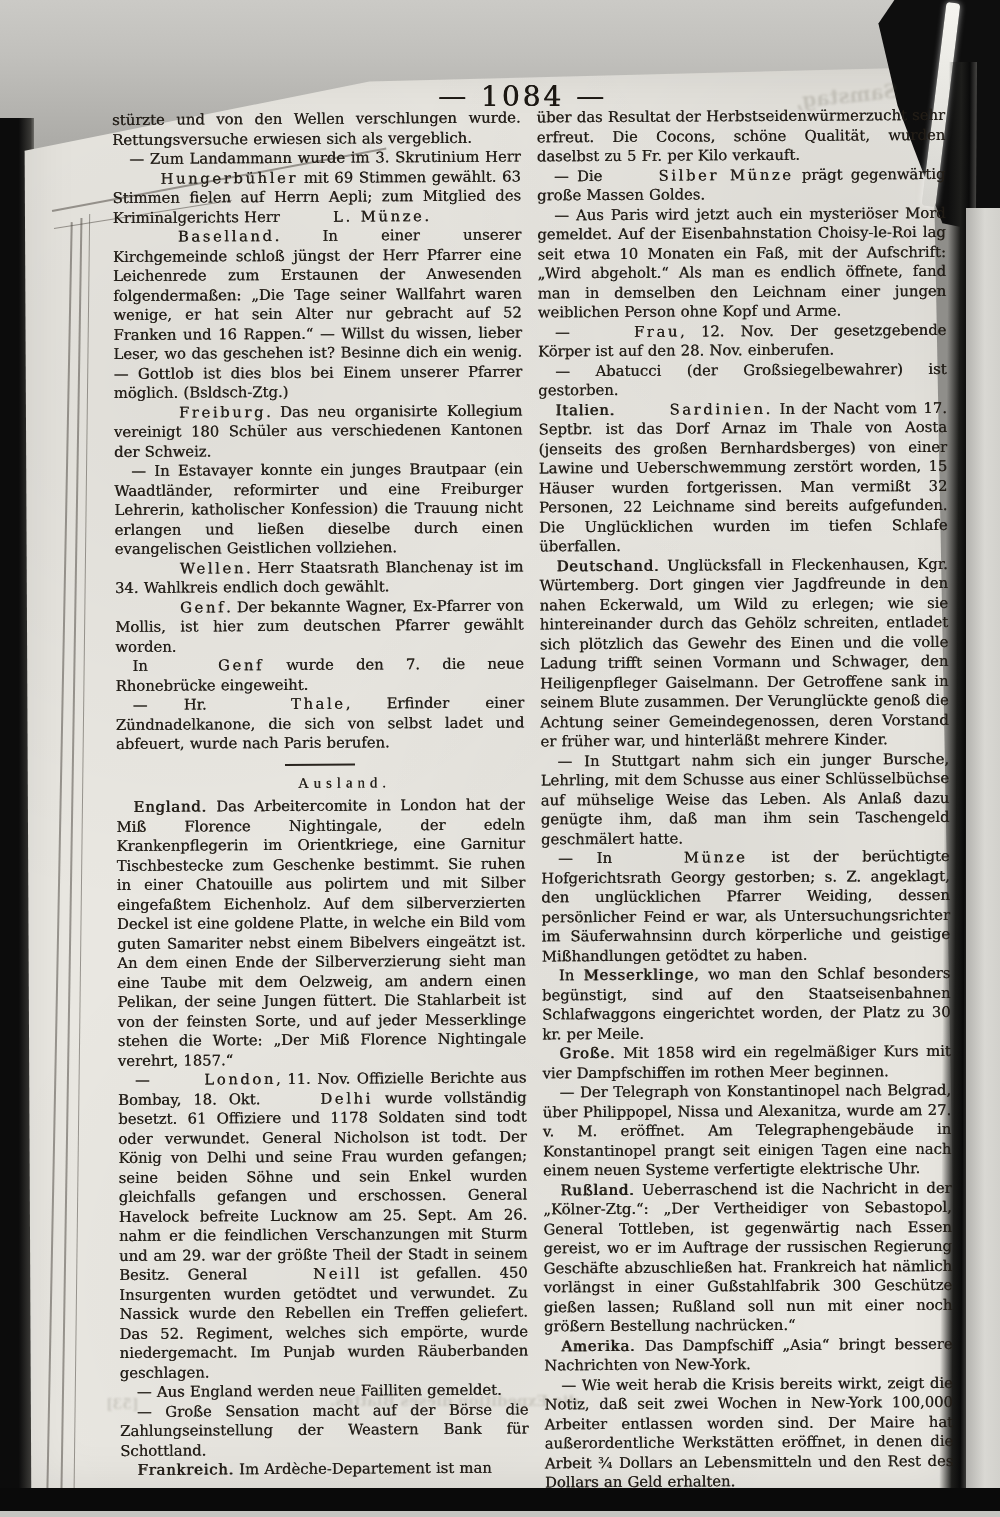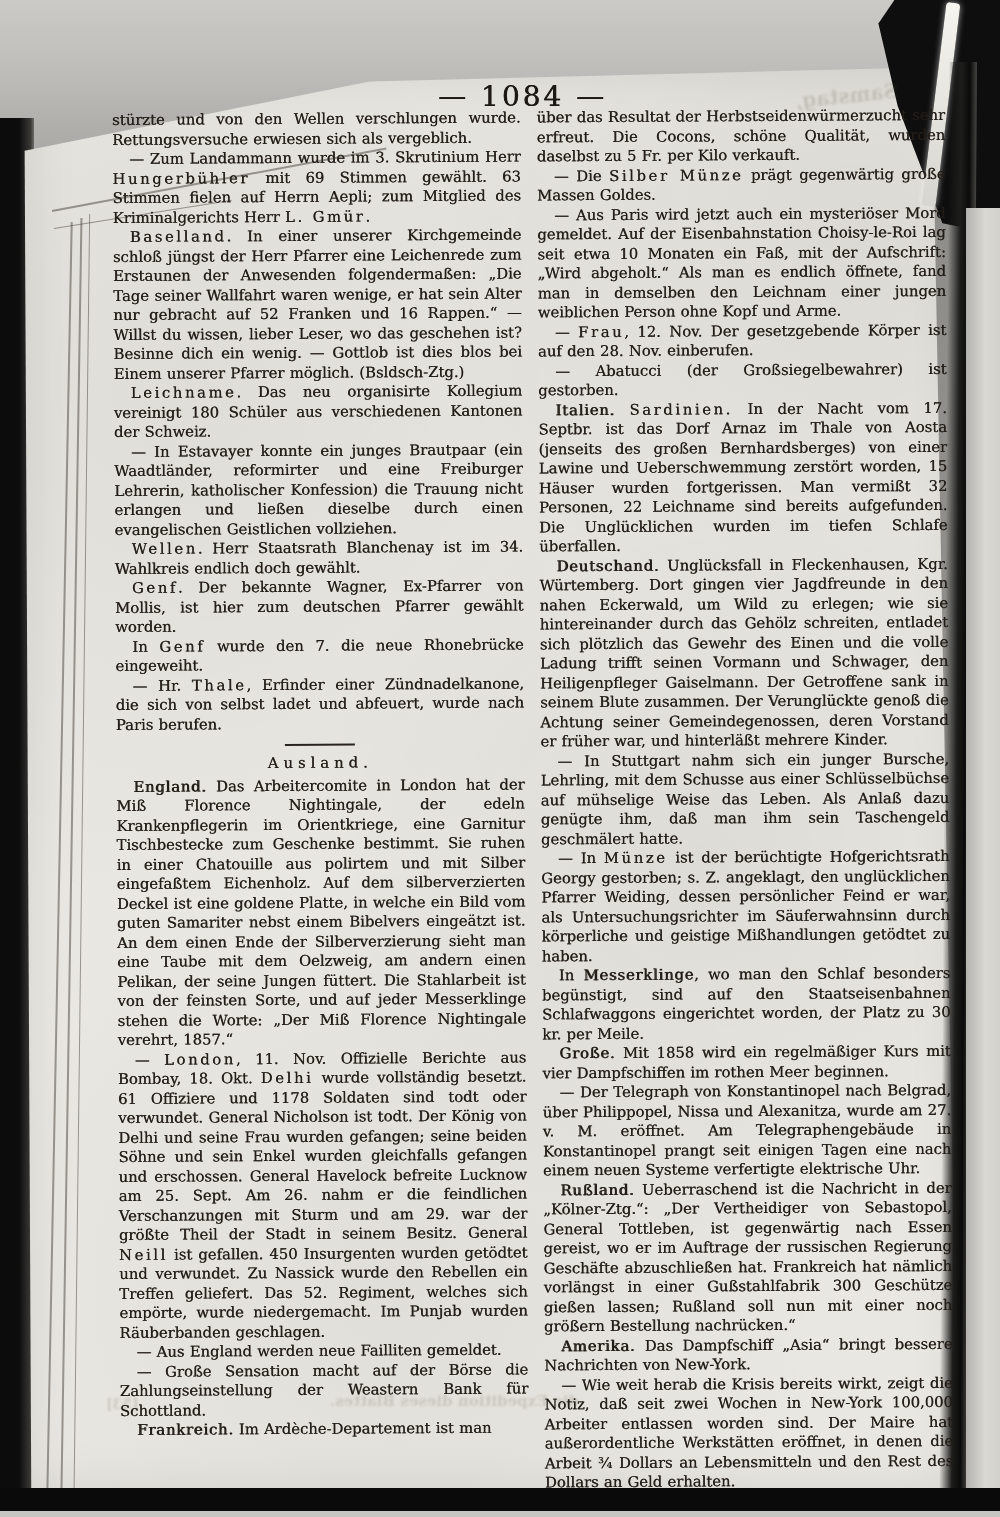--- a/index.html
+++ b/index.html
@@ -47,23 +47,23 @@
   .pagenum{position:absolute;left:100px;top:80px;width:845px;text-align:center;
     font-size:28px;font-weight:normal;letter-spacing:3px;color:#1c1813;
     text-shadow:.5px 0 0 currentColor;}
   .cols{position:absolute;left:112px;top:110px;width:833px;display:flex;gap:16px;
     transform:rotate(-0.35deg);transform-origin:top left;}
   .col{flex:1;font-size:14.8px;line-height:19.5px;text-align:justify;color:#221d17;
     text-shadow:.35px 0 0 rgba(34,29,23,.85);word-spacing:.5px;}
   .col p{margin:0;text-indent:17px;}
   .col p.cont{text-indent:0;}
   .ld{font-weight:normal;letter-spacing:.8px;text-shadow:.8px 0 0 currentColor;}
-  .sp{letter-spacing:2.6px;}
+  .sp{letter-spacing:2.6px;margin-left:48px;}
   .heading{text-align:center;margin:7px 0 3px;}
-  .heading .sp{letter-spacing:5px;}
+  .heading .sp{letter-spacing:5px;font-family:Liberation Serif, serif;}
   .rule{width:70px;height:2px;background:#29241e;margin:11px auto 7px;}
 
   
   .ghost{position:absolute;color:#55503f;font-weight:bold;opacity:.18;
     filter:blur(1.1px);transform:scaleX(-1);}
   .g-top{left:795px;top:84px;font-size:20px;transform:scaleX(-1) rotate(6deg);opacity:.2;}
   .g-bc{left:330px;top:1392px;font-size:15px;}
   .g-bl{left:106px;top:1396px;font-size:14px;}
 </style>
 </head>
@@ -83,23 +83,23 @@
 <div class="corner-dark"></div>
 <div class="fold-highlight"></div>
 <div class="gutter"></div>
 <div class="next-page"></div>
 
 <div class="pagenum">— 1084 —</div>
 
 <div class="cols">
   <div class="col">
       <p class="cont"><span class="t">stürzte und von den Wellen verschlungen wurde. Rettungsversuche erwiesen sich als vergeblich.</span></p>
-      <p><span class="t">— Zum Landammann wurde im 3. Skrutinium Herr </span><span class="sp">Hungerbühler</span><span class="t"> mit 69 Stimmen gewählt. 63 Stimmen fielen auf Herrn Aepli; zum Mitglied des Kriminalgerichts Herr </span><span class="sp">L. Gmür</span><span class="t">.</span></p>
+      <p><span class="t">— Zum Landammann wurde im 3. Skrutinium Herr </span><span class="sp">Hungerbühler</span><span class="t"> mit 69 Stimmen gewählt. 63 Stimmen fielen auf Herrn Aepli; zum Mitglied des Kriminalgerichts Herr </span><span class="sp">L. Münze</span><span class="t">.</span></p>
       <p><span class="sp">Baselland</span><span class="t">. In einer unserer Kirchgemeinde schloß jüngst der Herr Pfarrer eine Leichenrede zum Erstaunen der Anwesenden folgendermaßen: „Die Tage seiner Wallfahrt waren wenige, er hat sein Alter nur gebracht auf 52 Franken und 16 Rappen.“ — Willst du wissen, lieber Leser, wo das geschehen ist? Besinne dich ein wenig. — Gottlob ist dies blos bei Einem unserer Pfarrer möglich. (Bsldsch-Ztg.)</span></p>
-      <p><span class="sp">Leichname</span><span class="t">. Das neu organisirte Kollegium vereinigt 180 Schüler aus verschiedenen Kantonen der Schweiz.</span></p>
+      <p><span class="sp">Freiburg</span><span class="t">. Das neu organisirte Kollegium vereinigt 180 Schüler aus verschiedenen Kantonen der Schweiz.</span></p>
       <p><span class="t">— In Estavayer konnte ein junges Brautpaar (ein Waadtländer, reformirter und eine Freiburger Lehrerin, katholischer Konfession) die Trauung nicht erlangen und ließen dieselbe durch einen evangelischen Geistlichen vollziehen.</span></p>
       <p><span class="sp">Wellen</span><span class="t">. Herr Staatsrath Blanchenay ist im 34. Wahlkreis endlich doch gewählt.</span></p>
       <p><span class="sp">Genf</span><span class="t">. Der bekannte Wagner, Ex-Pfarrer von Mollis, ist hier zum deutschen Pfarrer gewählt worden.</span></p>
       <p><span class="t">In </span><span class="sp">Genf</span><span class="t"> wurde den 7. die neue Rhonebrücke eingeweiht.</span></p>
       <p><span class="t">— Hr. </span><span class="sp">Thale</span><span class="t">, Erfinder einer Zündnadelkanone, die sich von selbst ladet und abfeuert, wurde nach Paris berufen.</span></p>
       <div class="rule"></div>
       <div class="heading"><span class="sp">Ausland.</span></div>
       <p><span class="ld">England.</span><span class="t"> Das Arbeitercomite in London hat der Miß Florence Nightingale, der edeln Krankenpflegerin im Orientkriege, eine Garnitur Tischbestecke zum Geschenke bestimmt. Sie ruhen in einer Chatouille aus polirtem und mit Silber eingefaßtem Eichenholz. Auf dem silberverzierten Deckel ist eine goldene Platte, in welche ein Bild vom guten Samariter nebst einem Bibelvers eingeätzt ist. An dem einen Ende der Silberverzierung sieht man eine Taube mit dem Oelzweig, am andern einen Pelikan, der seine Jungen füttert. Die Stahlarbeit ist von der feinsten Sorte, und auf jeder Messerklinge stehen die Worte: „Der Miß Florence Nightingale verehrt, 1857.“</span></p>
       <p><span class="t">— </span><span class="sp">London</span><span class="t">, 11. Nov. Offizielle Berichte aus Bombay, 18. Okt. </span><span class="sp">Delhi</span><span class="t"> wurde vollständig besetzt. 61 Offiziere und 1178 Soldaten sind todt oder verwundet. General Nicholson ist todt. Der König von Delhi und seine Frau wurden gefangen; seine beiden Söhne und sein Enkel wurden gleichfalls gefangen und erschossen. General Havelock befreite Lucknow am 25. Sept. Am 26. nahm er die feindlichen Verschanzungen mit Sturm und am 29. war der größte Theil der Stadt in seinem Besitz. General </span><span class="sp">Neill</span><span class="t"> ist gefallen. 450 Insurgenten wurden getödtet und verwundet. Zu Nassick wurde den Rebellen ein Treffen geliefert. Das 52. Regiment, welches sich empörte, wurde niedergemacht. Im Punjab wurden Räuberbanden geschlagen.</span></p>
       <p><span class="t">— Aus England werden neue Failliten gemeldet.</span></p>

